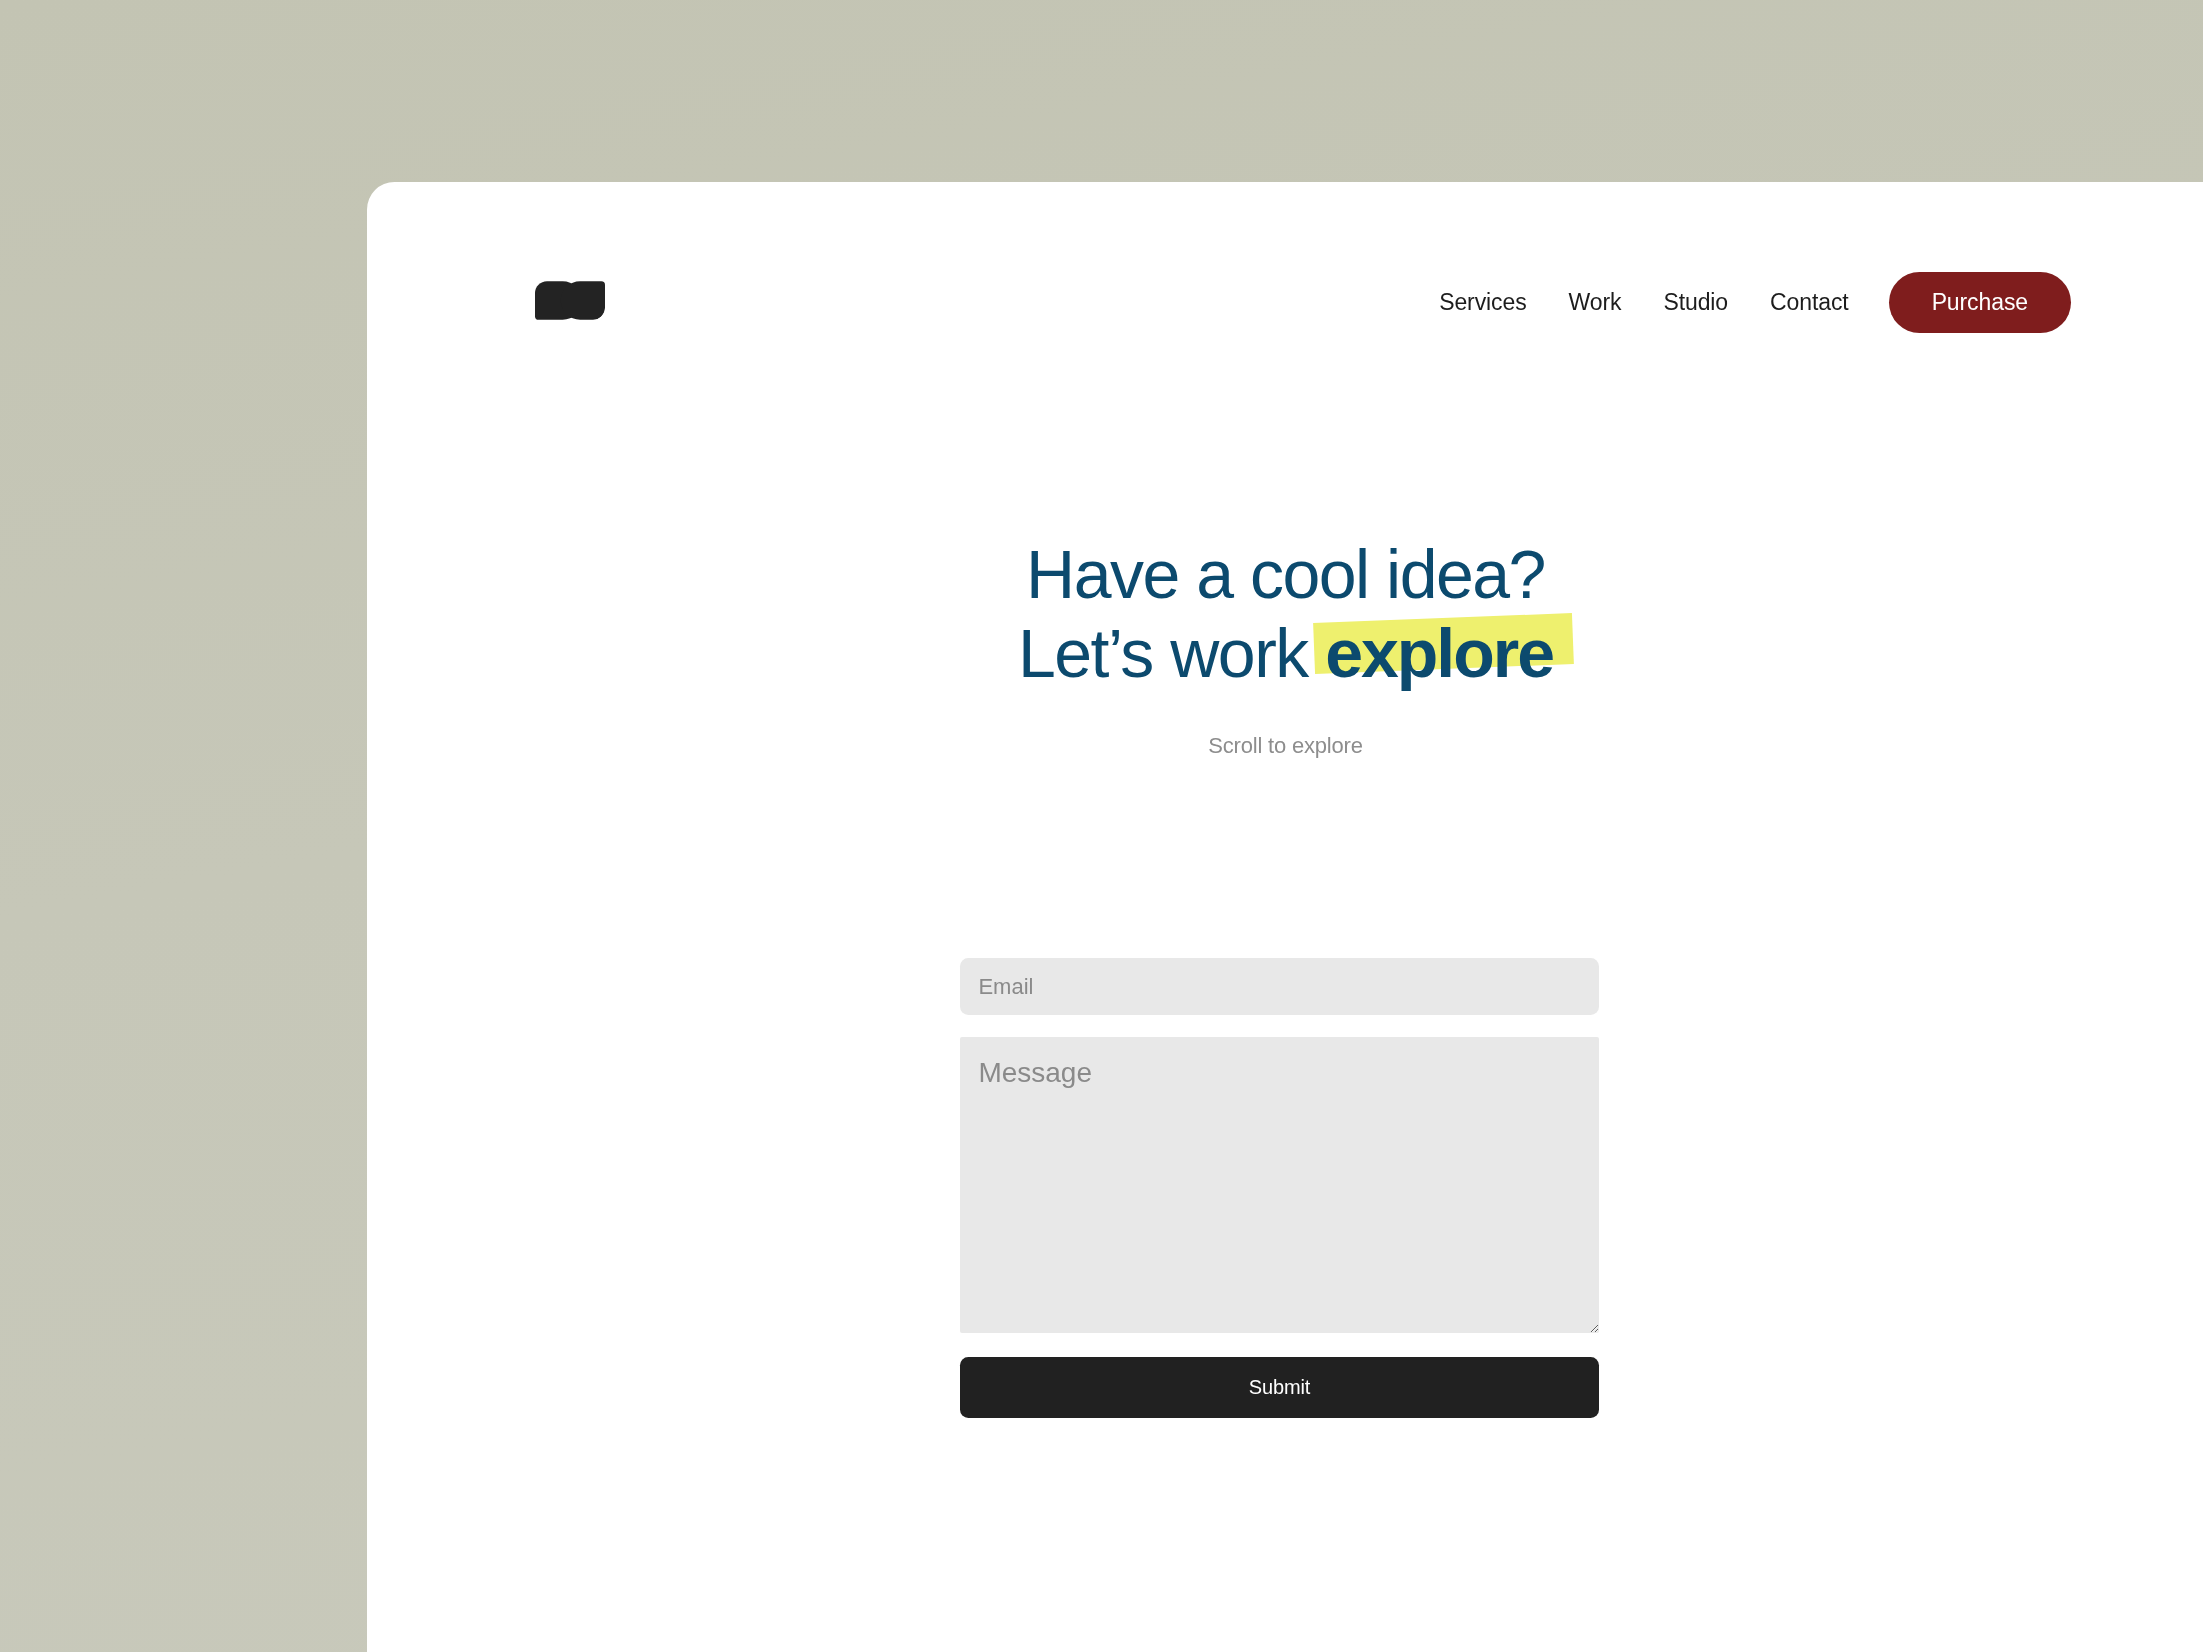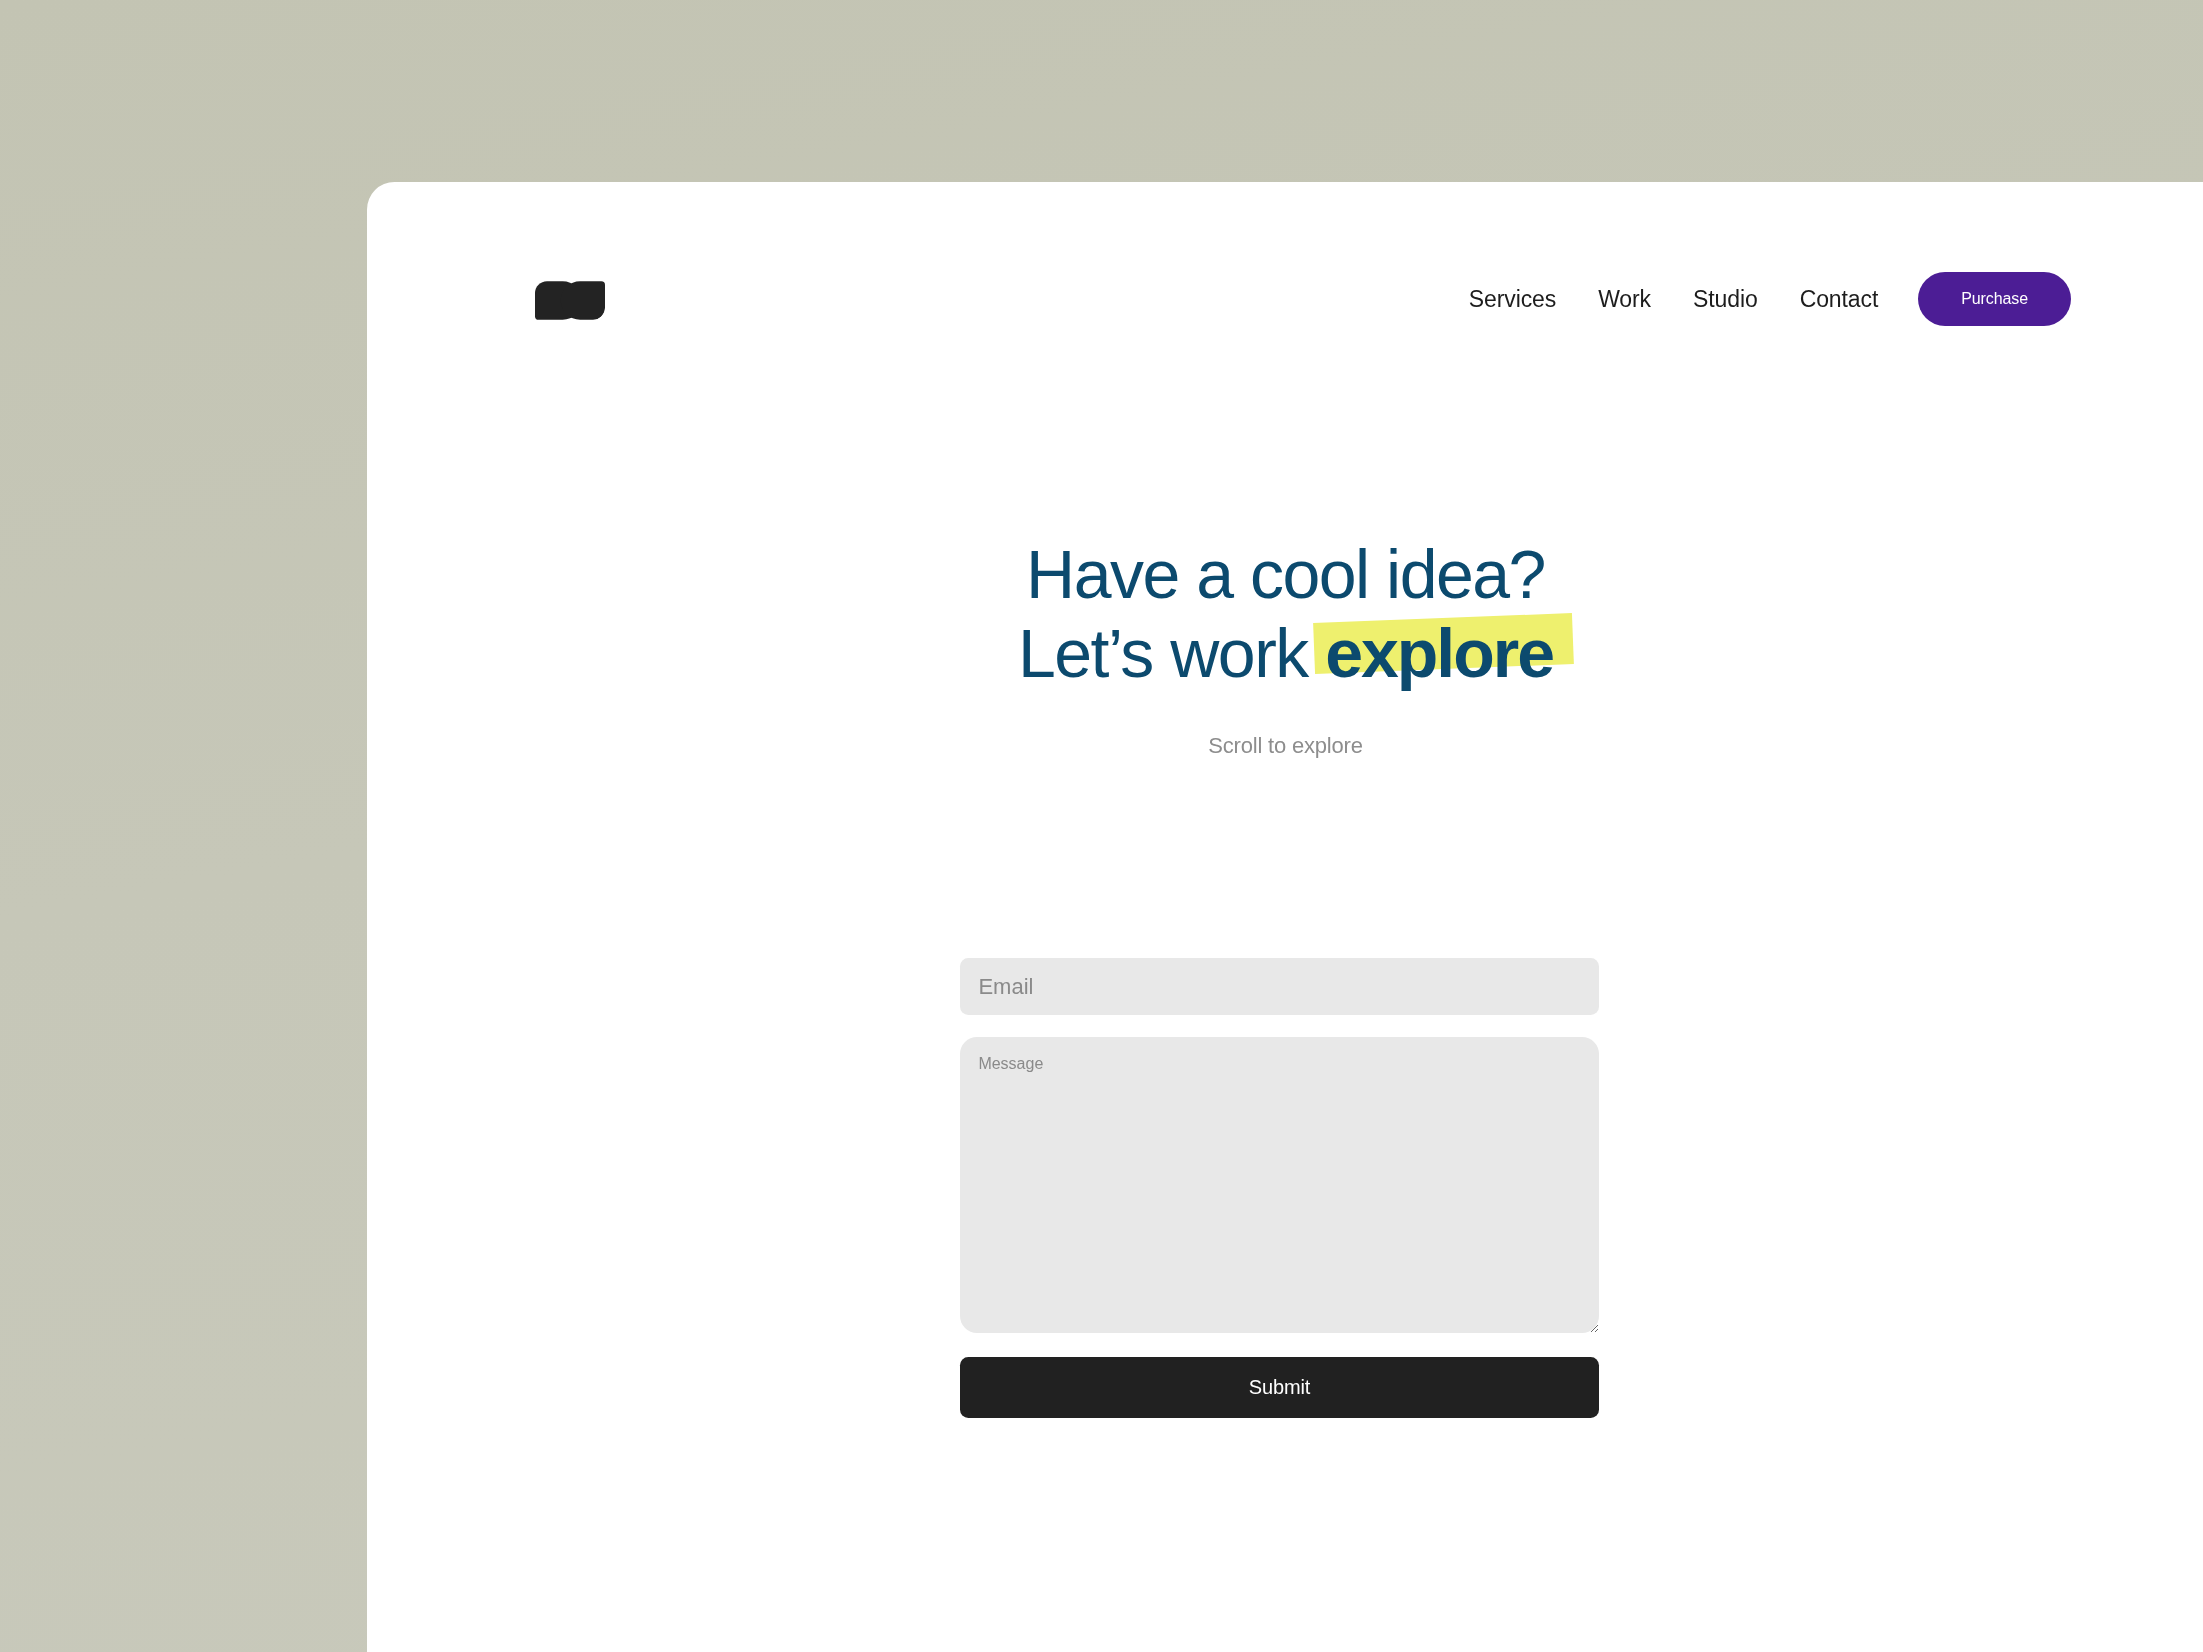--- a/index.html
+++ b/index.html
@@ -61,23 +61,23 @@
     color: #1d1d1d;
     letter-spacing: -0.1px;
     padding: 11px 21px;
     cursor: pointer;
     white-space: nowrap;
     text-decoration: none;
   }
 
   .purchase-btn {
     margin-left: 19px;
-    background: #4c1d95;
+    background: #7f1d1d;
     color: #ffffff;
-    font-size: 16px;
+    font-size: 23px;
     line-height: 1;
     letter-spacing: -0.1px;
     border: none;
     border-radius: 917px;
     padding: 19px 43px;
     cursor: pointer;
     font-family: "Liberation Sans", sans-serif;
     white-space: nowrap;
   }
 
@@ -155,23 +155,23 @@
     outline: none;
   }
   .field::placeholder { color: #8a8a8a; }
 
   .message-field {
     display: block;
     width: 100%;
     height: 296px;
     background: #e8e8e8;
     border: none;
-    border-radius: 17px;
+    border-radius: 2px;
     padding: 15.6px 18.4px;
-    font-size: 16px;
+    font-size: 28px;
     color: #1c1c1c;
     font-family: "Liberation Sans", sans-serif;
     outline: none;
     resize: vertical;
     line-height: 1.4;
   }
   .message-field::placeholder { color: #8a8a8a; }
 
   .submit-btn {
     display: block;

